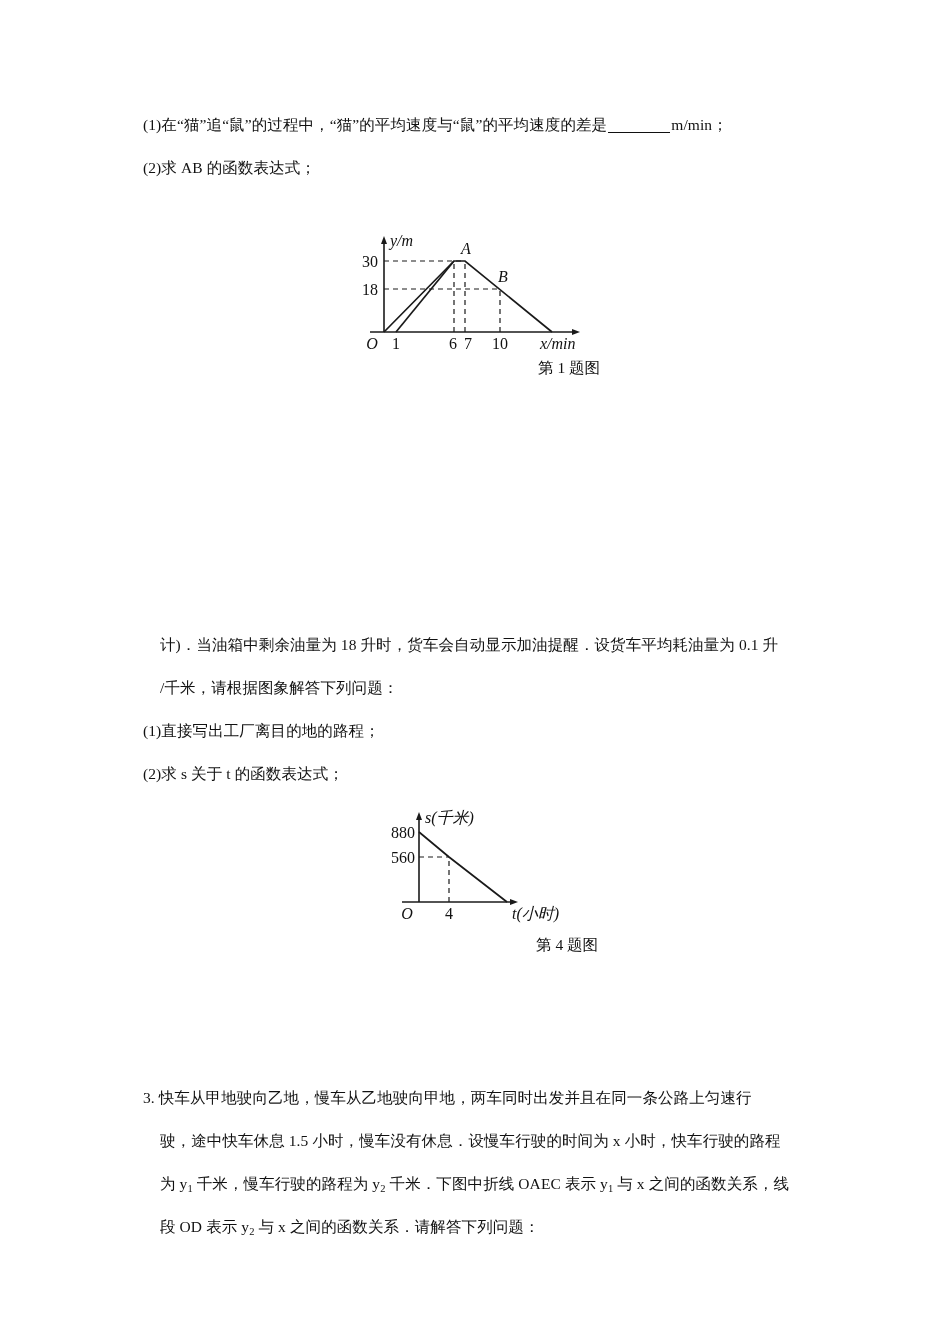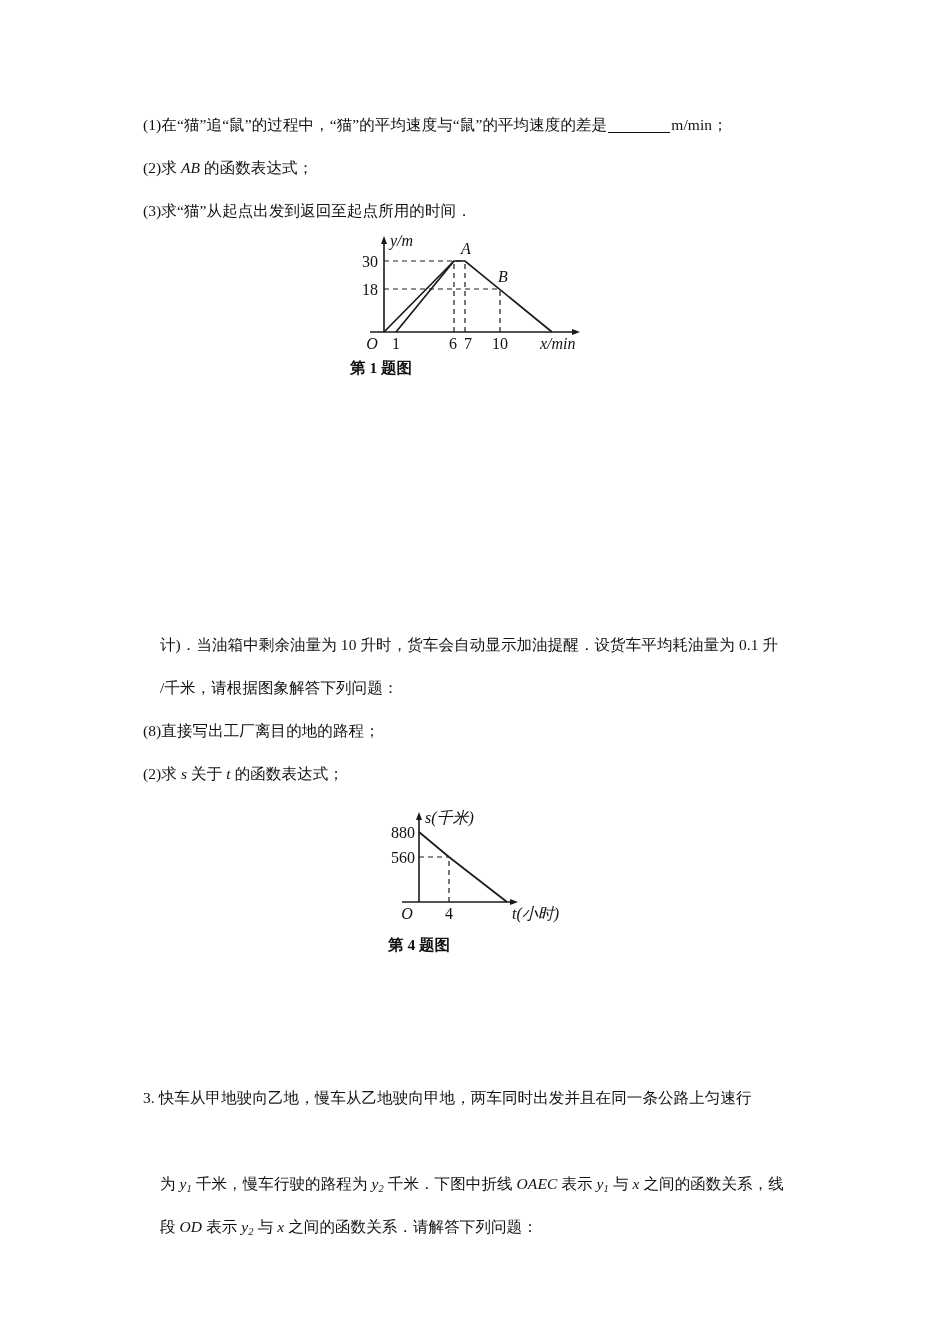--- a/index.html
+++ b/index.html
@@ -24,40 +24,39 @@
   .qline {
     position: absolute;
     left: 143px;
     width: 700px;
     font-size: 15.5px;
     line-height: 20px;
     letter-spacing: 0.1px;
     white-space: nowrap;
   }
   .qline.indent { left: 160px; }
-  .it { font-style: italic; font-family: "Liberation Serif", serif; }
+  .it { font-family: "Liberation Serif", serif; }
   .blank-underline {
     display: inline-block;
     border-bottom: 1px solid #111;
     width: 62px;
     height: 0.85em;
     vertical-align: -0.18em;
     margin: 0 1px;
   }
   .sub { font-size: 10.5px; vertical-align: -0.25em; }
 
   .figure {
     position: absolute;
   }
   .figcaption {
     position: absolute;
-    text-align: left;
+    text-align: right;
     font-size: 15.5px;
     white-space: nowrap;
-    font-weight: bold;
   }
   svg { display: block; overflow: visible; }
   .axis { stroke: #1a1a1a; stroke-width: 1.6; fill: none; }
   .curve { stroke: #1a1a1a; stroke-width: 1.7; fill: none; }
   .dash { stroke: #1a1a1a; stroke-width: 1.2; fill: none; stroke-dasharray: 5 4; }
   .lbl {
     font-family: "Liberation Serif", serif;
     font-size: 16px;
     fill: #111;
   }
@@ -74,21 +73,20 @@
 <div class="page">
 
   <div class="qline" style="top:115px">
     <span>(1)在“猫”追“鼠”的过程中，“猫”的平均速度与“鼠”的平均速度的差是</span><span class="blank-underline"></span><span>m/min；</span>
   </div>
 
   <div class="qline" style="top:158px">
     <span>(2)求 </span><span class="it">AB</span><span> 的函数表达式；</span>
   </div>
 
-  <div class="qline" style="top:201px">(3)求“猫”从起点出发到返回至起点所用的时间．</div>
 
   <div class="figure" style="left:350px; top:232px;">
     <svg width="250" height="120" viewBox="0 0 250 120">
 
       <g>
 
         <line class="axis" x1="34" y1="100" x2="34" y2="10"></line>
         <polygon points="34,4 31,12 37,12" fill="#1a1a1a"></polygon>
 
         <line class="axis" x1="20" y1="100" x2="224" y2="100"></line>
@@ -119,24 +117,24 @@
       <text class="lbl-i" x="40" y="14">y/m</text>
       <text class="lbl-i" x="190" y="117">x/min</text>
 
       <text class="lbl-i" x="111" y="22">A</text>
       <text class="lbl-i" x="148" y="50">B</text>
     </svg>
   </div>
 
   <div class="figcaption" style="left:350px; top:358px; width:250px;">第 1 题图</div>
 
-  <div class="qline indent" style="top:635px">计)．当油箱中剩余油量为 10 升时，货车会自动显示加油提醒．设货车平均耗油量为 0.1 升</div>
+  <div class="qline indent" style="top:635px">计)．当油箱中剩余油量为 18 升时，货车会自动显示加油提醒．设货车平均耗油量为 0.1 升</div>
   <div class="qline indent" style="top:678px">/千米，请根据图象解答下列问题：</div>
 
-  <div class="qline" style="top:721px">(8)直接写出工厂离目的地的路程；</div>
+  <div class="qline" style="top:721px">(1)直接写出工厂离目的地的路程；</div>
   <div class="qline" style="top:764px">(2)求 <span class="it">s</span> 关于 <span class="it">t</span> 的函数表达式；</div>
 
   <div class="figure" style="left:388px; top:800px;">
     <svg width="210" height="125" viewBox="0 0 210 125">
 
       <g>
         <line class="axis" x1="31" y1="102" x2="31" y2="18"></line>
         <polygon points="31,12 28,20 34,20" fill="#1a1a1a"></polygon>
         <line class="axis" x1="14" y1="102" x2="123" y2="102"></line>
         <polygon points="130,102 122,99 122,105" fill="#1a1a1a"></polygon>
@@ -156,16 +154,17 @@
       <text class="lbl" x="61" y="119" text-anchor="middle">4</text>
 
       <text class="lbl-i" x="37" y="23">s(千米)</text>
       <text class="lbl-i" x="124" y="119">t(小时)</text>
     </svg>
   </div>
 
   <div class="figcaption" style="left:388px; top:935px; width:210px;">第 4 题图</div>
 
   <div class="qline" style="top:1088px">3. 快车从甲地驶向乙地，慢车从乙地驶向甲地，两车同时出发并且在同一条公路上匀速行</div>
+  <div class="qline indent" style="top:1131px">驶，途中快车休息 1.5 小时，慢车没有休息．设慢车行驶的时间为 <span class="it">x</span> 小时，快车行驶的路程</div>
   <div class="qline indent" style="top:1174px">为 <span class="it">y<span class="sub">1</span></span> 千米，慢车行驶的路程为 <span class="it">y<span class="sub">2</span></span> 千米．下图中折线 <span class="it">OAEC</span> 表示 <span class="it">y<span class="sub">1</span></span> 与 <span class="it">x</span> 之间的函数关系，线</div>
   <div class="qline indent" style="top:1217px">段 <span class="it">OD</span> 表示 <span class="it">y<span class="sub">2</span></span> 与 <span class="it">x</span> 之间的函数关系．请解答下列问题：</div>
 
 </div>
 
 </body></html>

